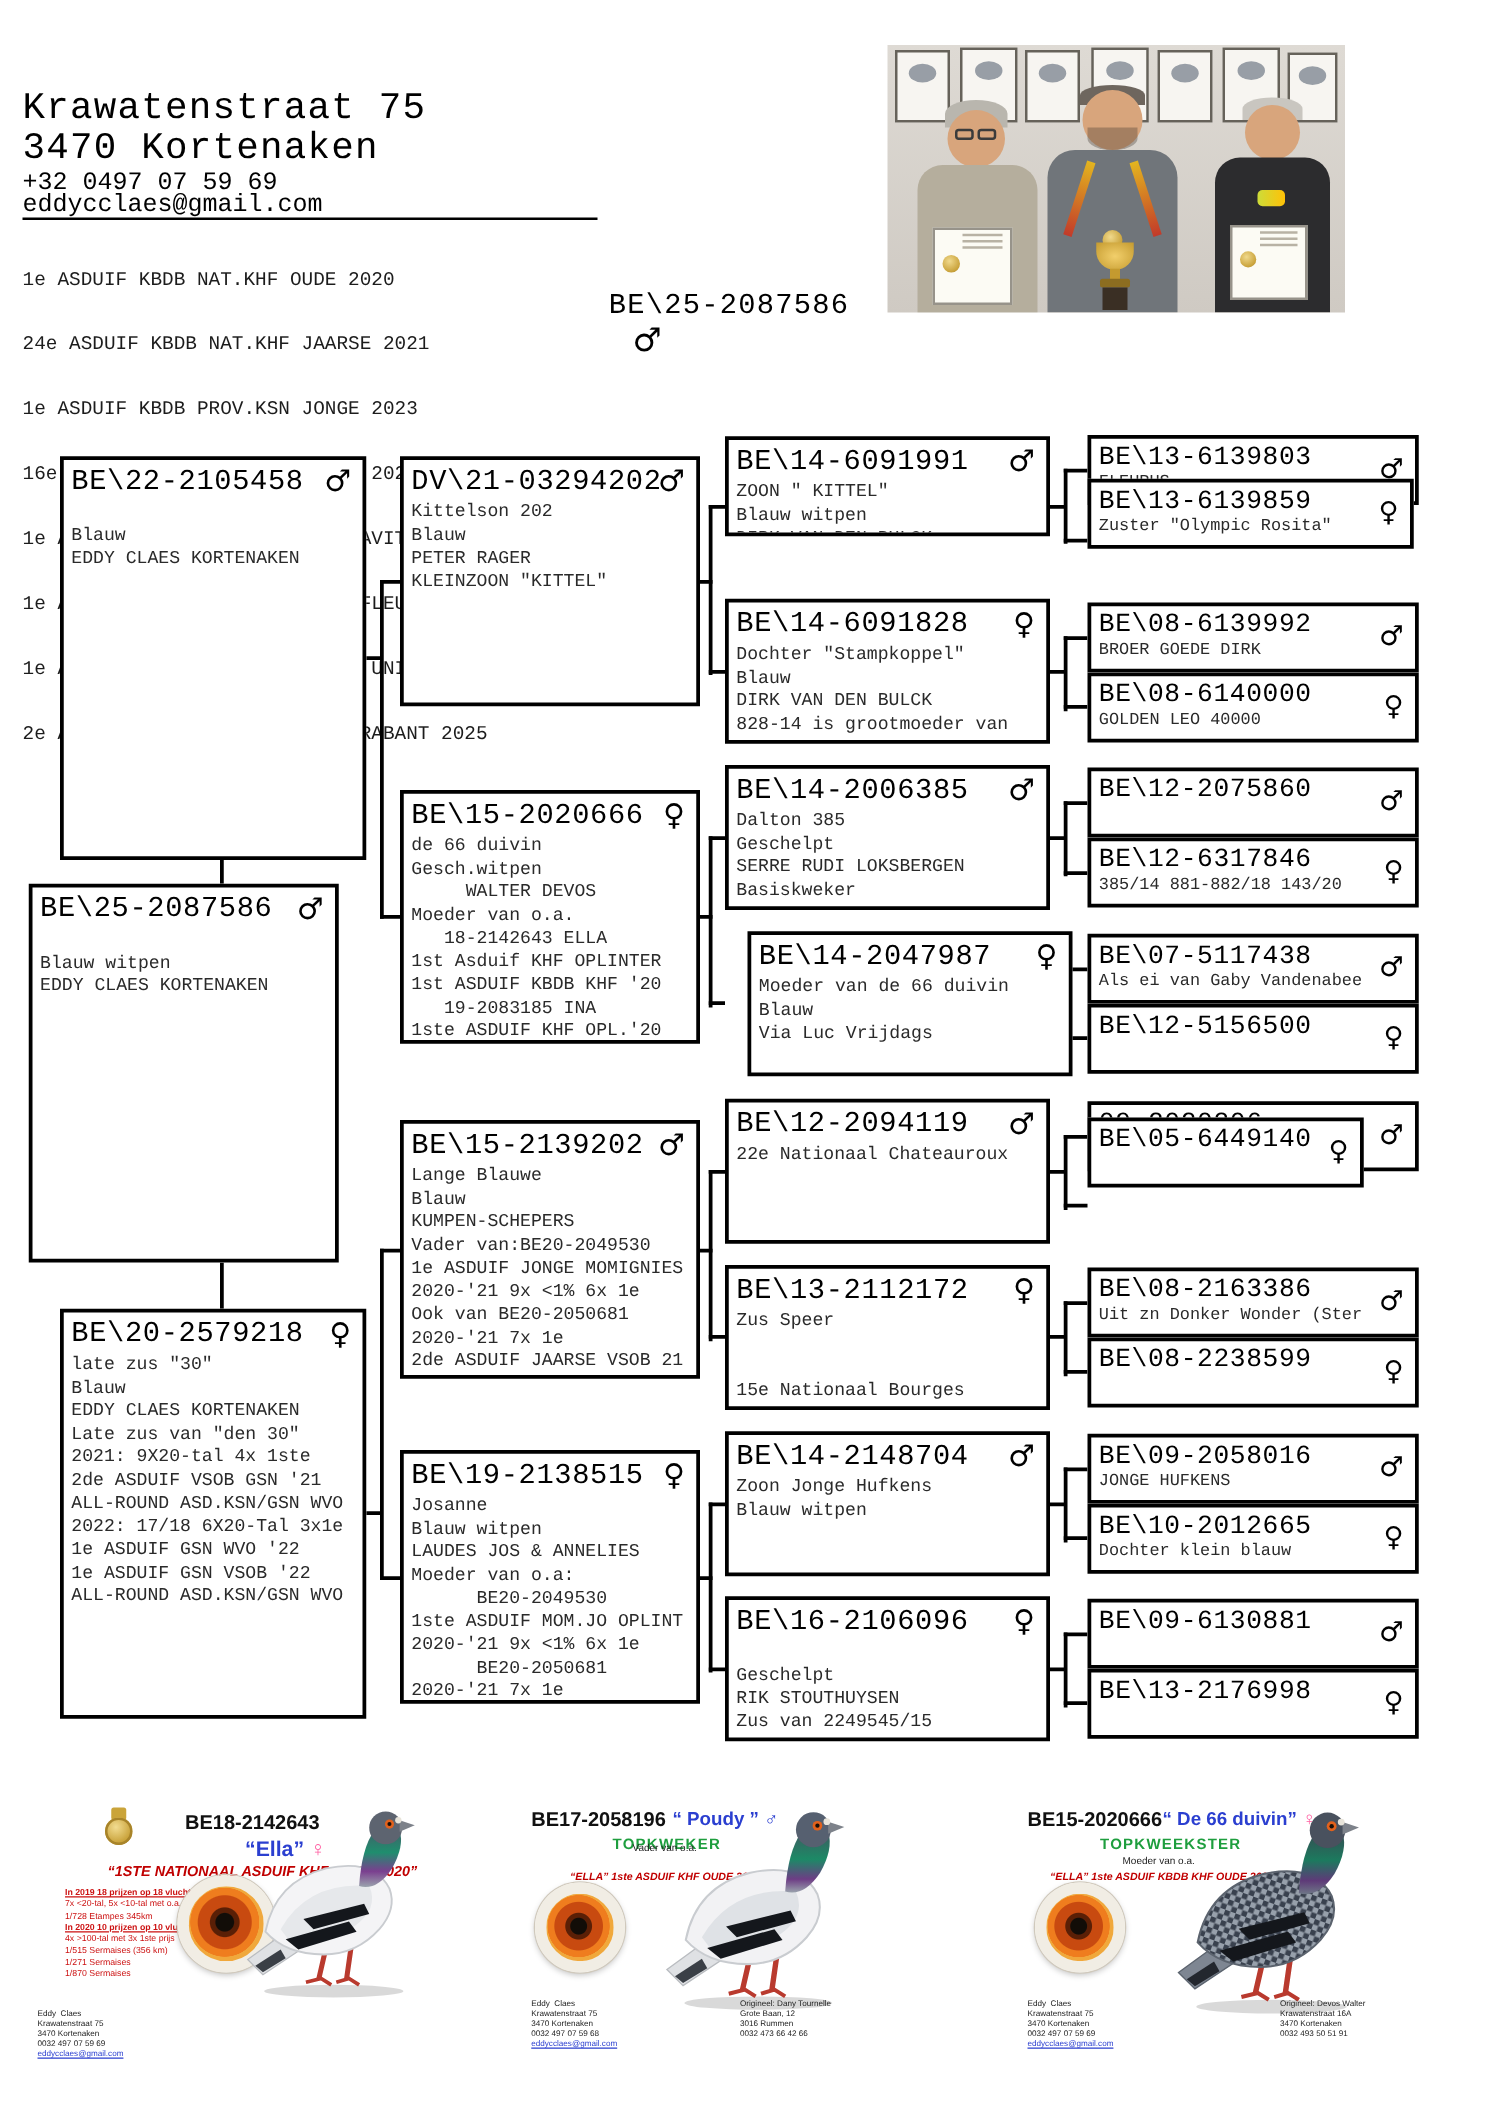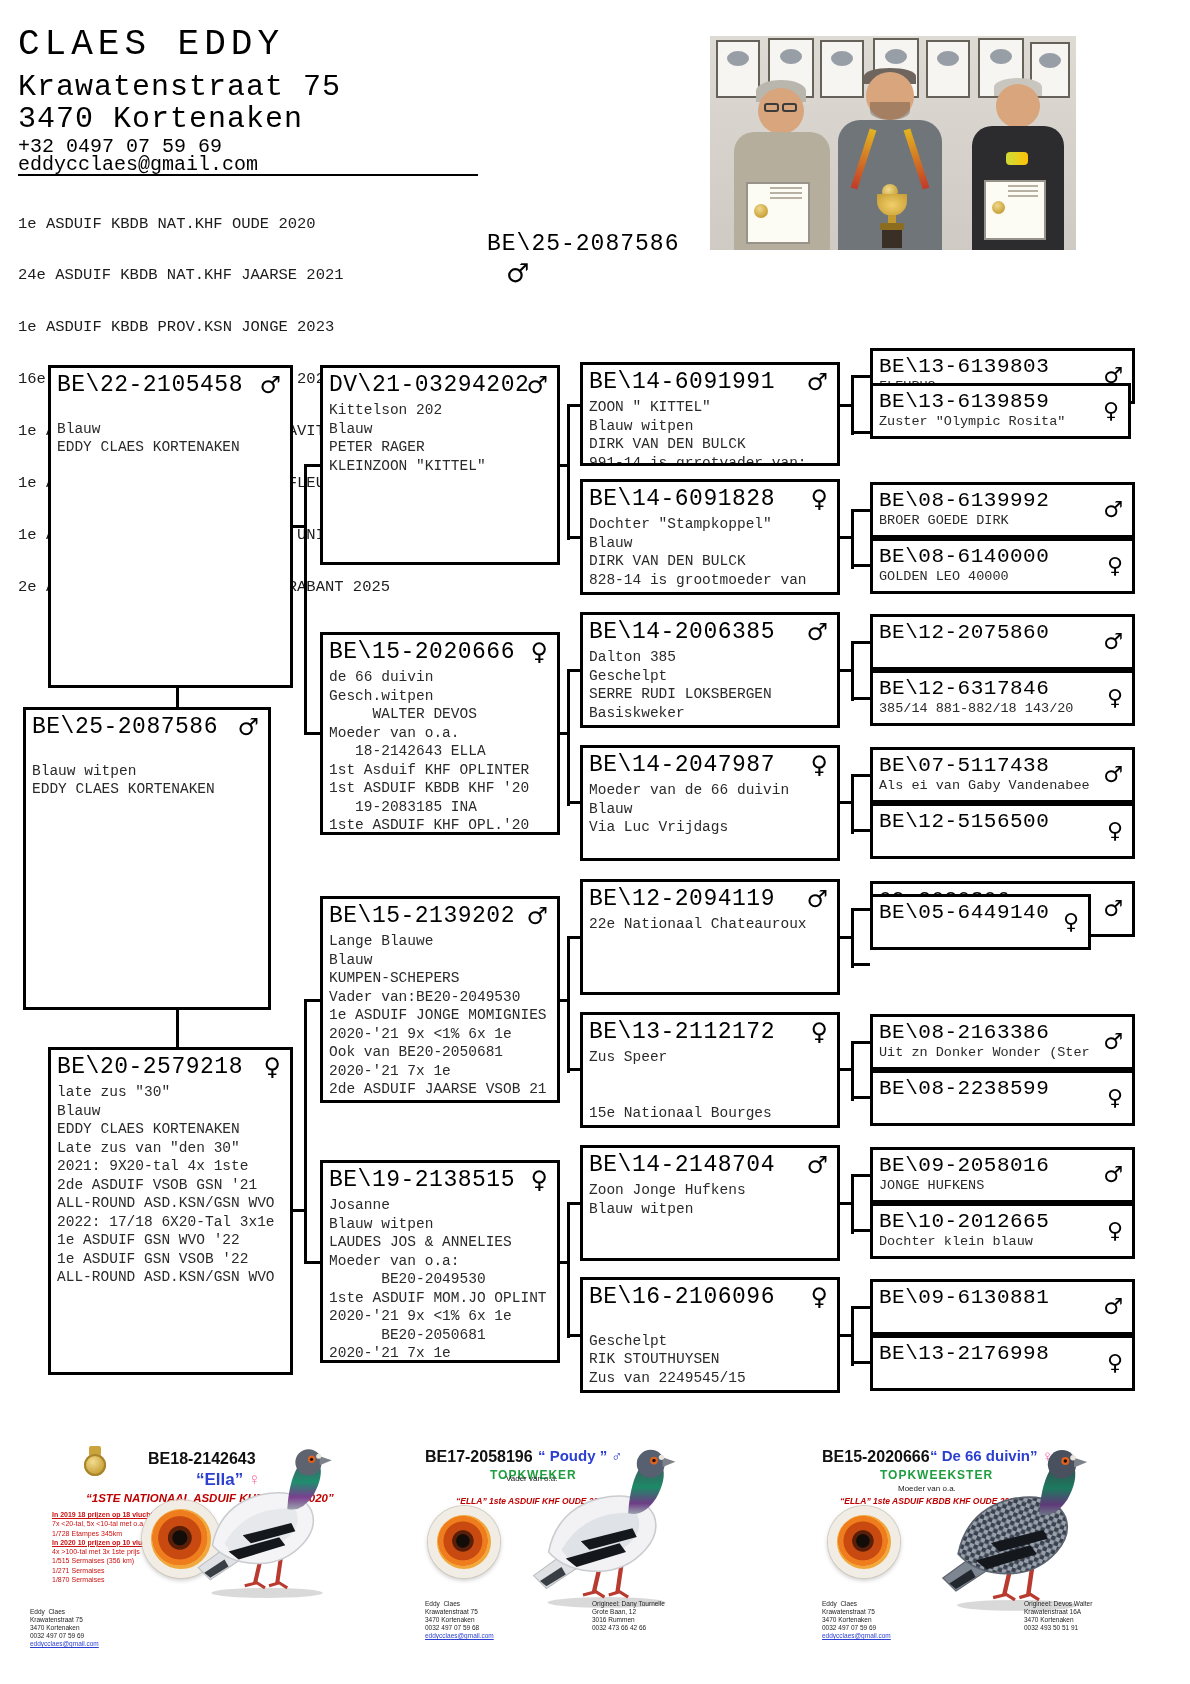--- a/index.html
+++ b/index.html
@@ -53,21 +53,20 @@
   .medal .mc{position:absolute;left:2px;top:8px;width:22px;height:22px;border-radius:50%;
              background:radial-gradient(circle at 40% 35%,#f2dc90,#c9a23a 65%,#8a6a1c);box-shadow:0 0 0 2px #a8842a inset;}
   .medal .mr{position:absolute;left:7px;top:0;width:12px;height:10px;background:#caa43a;border-radius:2px;}
   .psvg{position:absolute;}
 </style>
 </head>
 <body>
 
 <div id="page">
 
-  <div class="h-name">CLAES EDDY</div>
   <div class="h-addr" style="top:70px">Krawatenstraat 75</div>
   <div class="h-addr" style="top:102px">3470 Kortenaken</div>
   <div class="h-small" style="top:135px">+32 0497 07 59 69</div>
   <div class="h-small" style="top:153px">eddycclaes@gmail.com</div>
   <div class="h-rule"></div>
   <div class="ach">
     <div>1e ASDUIF KBDB NAT.KHF OUDE 2020</div>
     <div>24e ASDUIF KBDB NAT.KHF JAARSE 2021</div>
     <div>1e ASDUIF KBDB PROV.KSN JONGE 2023</div>
     <div>16e ASDUIF KBDB NAT.SNH JONGE 2023</div>
@@ -268,21 +267,21 @@
     <div class="body">Josanne
 Blauw witpen
 LAUDES JOS &amp; ANNELIES
 Moeder van o.a:
       BE20-2049530
 1ste ASDUIF MOM.JO OPLINT
 2020-'21 9x &lt;1% 6x 1e
       BE20-2050681
 2020-'21 7x 1e</div>
   </div>
-  <div class="pbox" style="left:580px;top:362px;width:260px;height:104px">
+  <div class="pbox" style="left:580px;top:349px;width:260px;height:80px">
     <div class="ring">BE\14-6091991</div>
     <span class="sex">♂</span>
     <div class="body">ZOON " KITTEL"
 Blauw witpen
 DIRK VAN DEN BULCK
 991-14 is grrotvader van:</div>
   </div>
   <div class="pbox" style="left:580px;top:479px;width:260px;height:116px">
     <div class="ring">BE\14-6091828</div>
     <span class="sex">♀</span>
@@ -292,21 +291,21 @@
 828-14 is grootmoeder van</div>
   </div>
   <div class="pbox" style="left:580px;top:612px;width:260px;height:116px">
     <div class="ring">BE\14-2006385</div>
     <span class="sex">♂</span>
     <div class="body">Dalton 385
 Geschelpt
 SERRE RUDI LOKSBERGEN
 Basiskweker</div>
   </div>
-  <div class="pbox" style="left:580px;top:745px;width:260px;height:116px">
+  <div class="pbox" style="left:598px;top:745px;width:260px;height:116px">
     <div class="ring">BE\14-2047987</div>
     <span class="sex">♀</span>
     <div class="body">Moeder van de 66 duivin
 Blauw
 Via Luc Vrijdags</div>
   </div>
   <div class="pbox" style="left:580px;top:879px;width:260px;height:116px">
     <div class="ring">BE\12-2094119</div>
     <span class="sex">♂</span>
     <div class="body">22e Nationaal Chateauroux</div>

